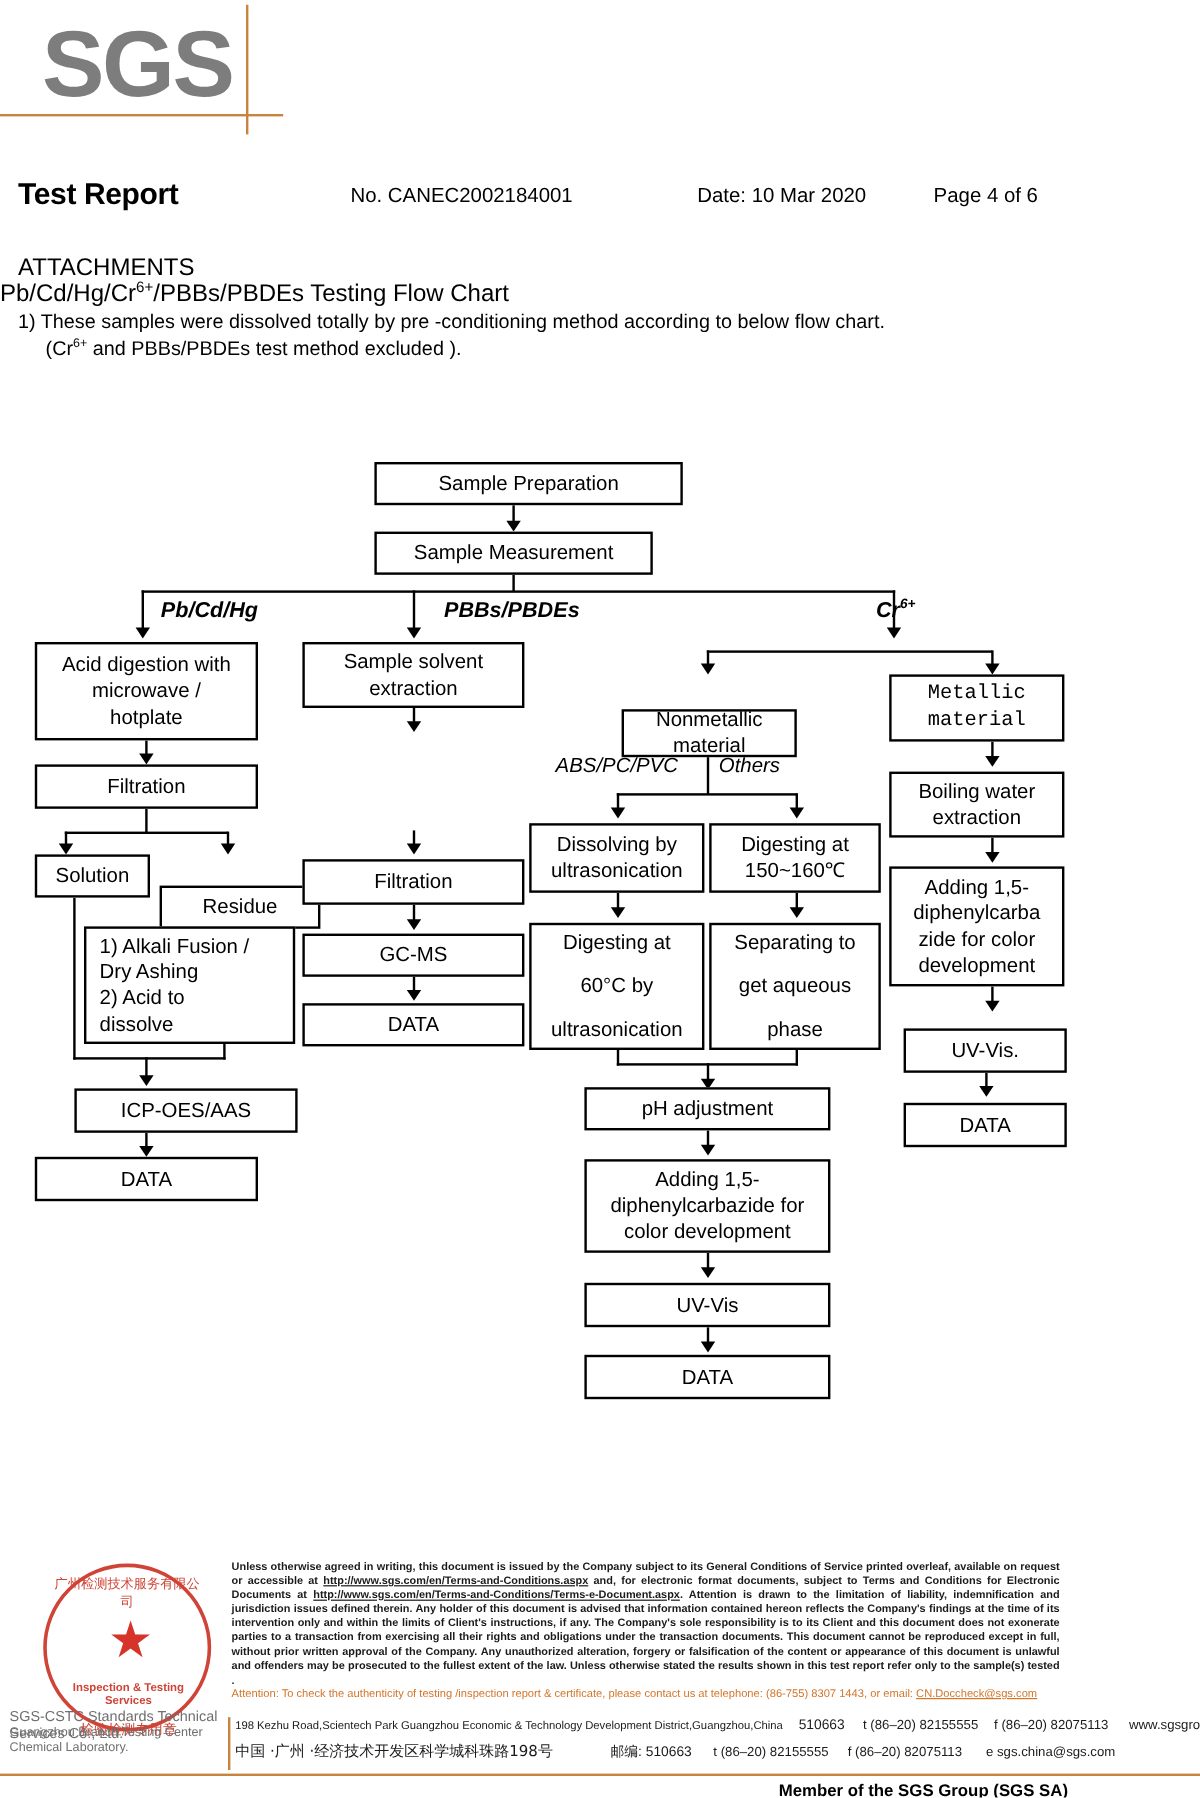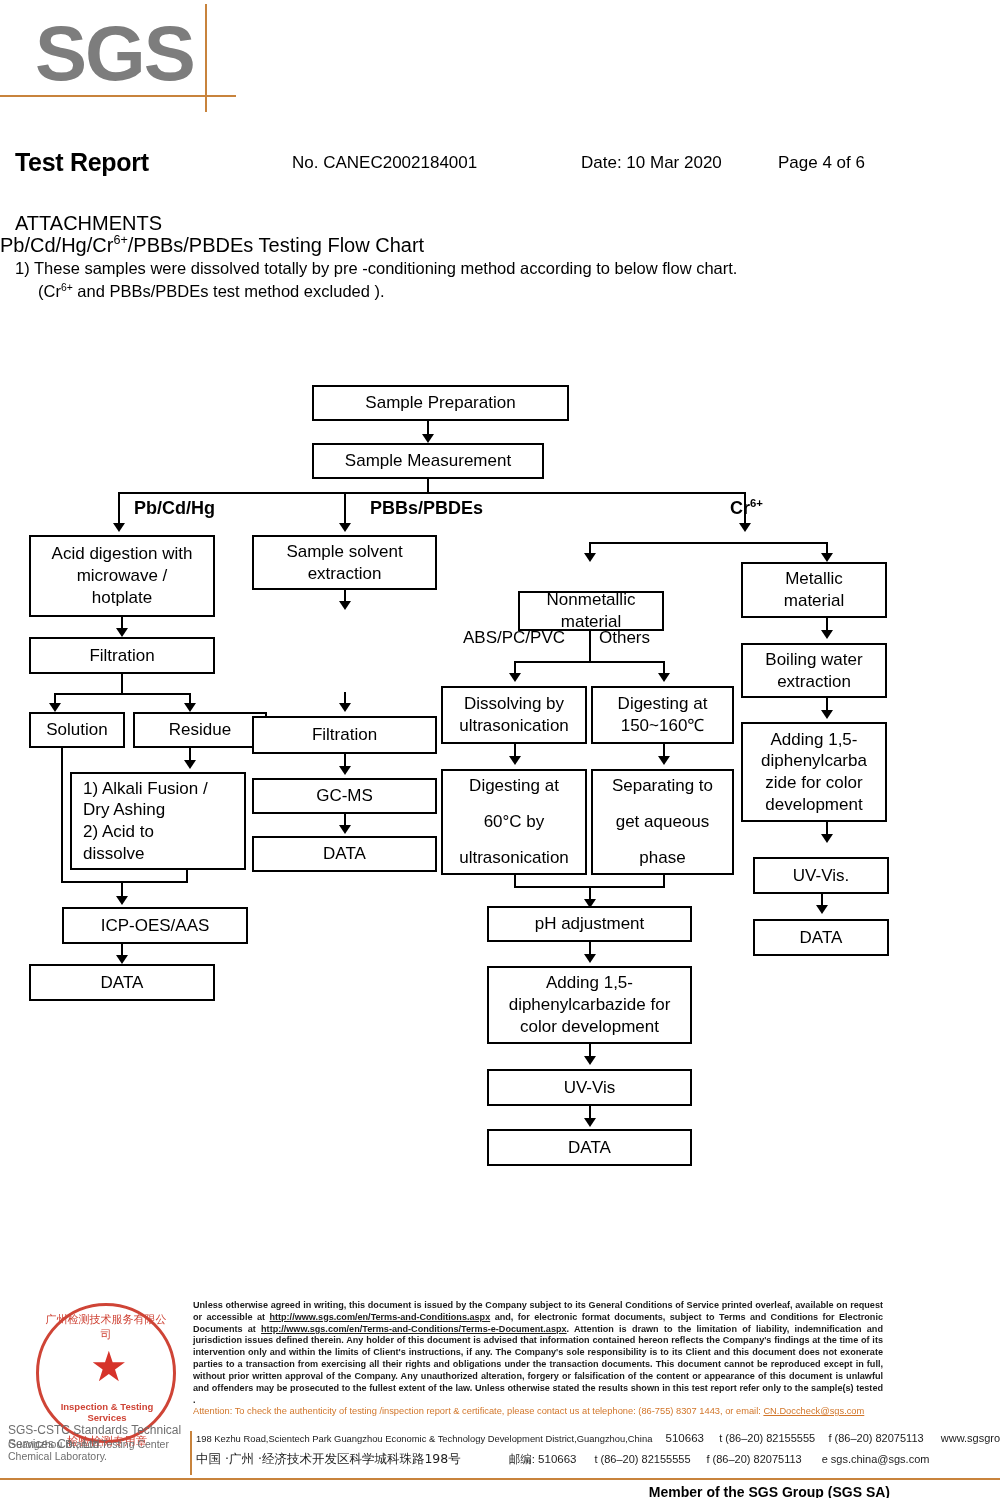--- a/index.html
+++ b/index.html
@@ -55,21 +55,21 @@
     background:#fff;
     display:flex; align-items:center; justify-content:center;
     text-align:center;
     font-size:17px;
     line-height:1.28;
     padding:2px 4px;
     white-space:pre-line;
     z-index:2;
   }
   .edge-label {
-    position:absolute; font-size:17px; z-index:3; background:transparent;
+    position:absolute; font-size:17px; z-index:3; background:transparent;font-style:italic;
   }
   .edge-label.bold { font-weight:bold; font-size:18px; }
   .ln { position:absolute; background:#000; z-index:1; }
   .ln.h { height:2px; }
   .ln.v { width:2px; }
   .arrow {
     position:absolute; width:0; height:0; z-index:1;
     border-left:6px solid transparent;
     border-right:6px solid transparent;
     border-top:9px solid #000;
@@ -193,21 +193,21 @@
   <div class="node" style="left:29px; top:637px; width:186px; height:37px;">Filtration</div>
 
   <div class="ln v" style="left:121px; top:674px; height:20px;"></div>
   <div class="ln h" style="left:54px; top:693px; width:136px;"></div>
   <div class="ln v" style="left:54px; top:693px; height:14px;"></div>
   <div class="arrow" style="left:49px; top:703px;"></div>
   <div class="ln v" style="left:189px; top:693px; height:14px;"></div>
   <div class="arrow" style="left:184px; top:703px;"></div>
 
   <div class="node" style="left:29px; top:712px; width:96px; height:36px;">Solution</div>
-  <div class="node" style="left:133px; top:712px; width:134px; height:36px;">Residue</div>
+  <div class="node" style="left:133px; top:738px; width:134px; height:36px;">Residue</div>
 
   <div class="ln v" style="left:189px; top:748px; height:16px;"></div>
   <div class="arrow" style="left:184px; top:760px;"></div>
 
   <div class="node" style="left:70px; top:772px; width:176px; height:98px; justify-content:flex-start; text-align:left; padding-left:11px;">1) Alkali Fusion /
     Dry Ashing
 2) Acid to
     dissolve</div>
 
   <div class="ln v" style="left:61px; top:748px; height:135px;"></div>
@@ -236,21 +236,21 @@
   <div class="node" style="left:252px; top:836px; width:185px; height:36px;">DATA</div>
 
   <div class="ln h" style="left:589px; top:542px; width:238px;"></div>
   <div class="ln v" style="left:589px; top:542px; height:15px;"></div>
   <div class="arrow" style="left:584px; top:553px;"></div>
   <div class="ln v" style="left:826px; top:542px; height:15px;"></div>
   <div class="arrow" style="left:821px; top:553px;"></div>
 
   <div class="node" style="left:518px; top:591px; width:146px; height:40px;">Nonmetallic
 material</div>
-  <div class="node" style="left:741px; top:562px; width:146px; height:56px;">Metallic
+  <div class="node" style="left:741px; top:562px; width:146px; height:56px;font-family:Liberation Mono, monospace;">Metallic
 material</div>
 
   <div class="ln v" style="left:589px; top:618px; height:44px;"></div>
   <div class="edge-label" style="left:463px; top:628px;">ABS/PC/PVC</div>
   <div class="edge-label" style="left:599px; top:628px;">Others</div>
   <div class="ln h" style="left:514px; top:661px; width:150px;"></div>
   <div class="ln v" style="left:514px; top:661px; height:16px;"></div>
   <div class="arrow" style="left:509px; top:673px;"></div>
   <div class="ln v" style="left:663px; top:661px; height:16px;"></div>
   <div class="arrow" style="left:658px; top:673px;"></div>

